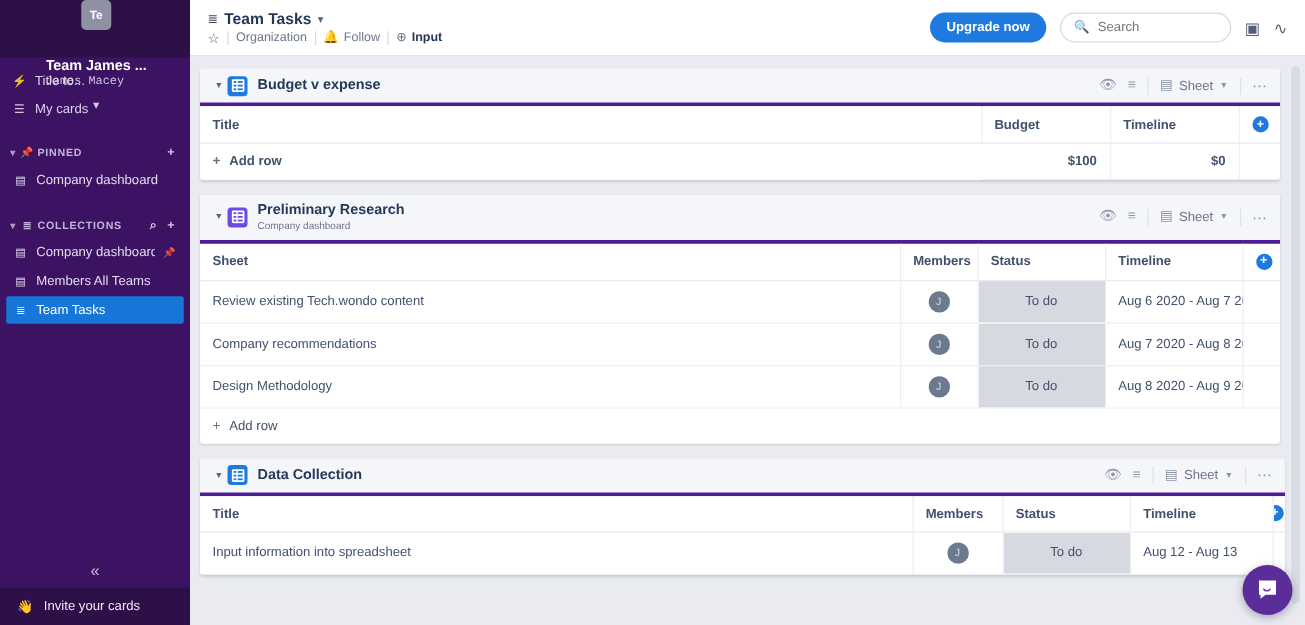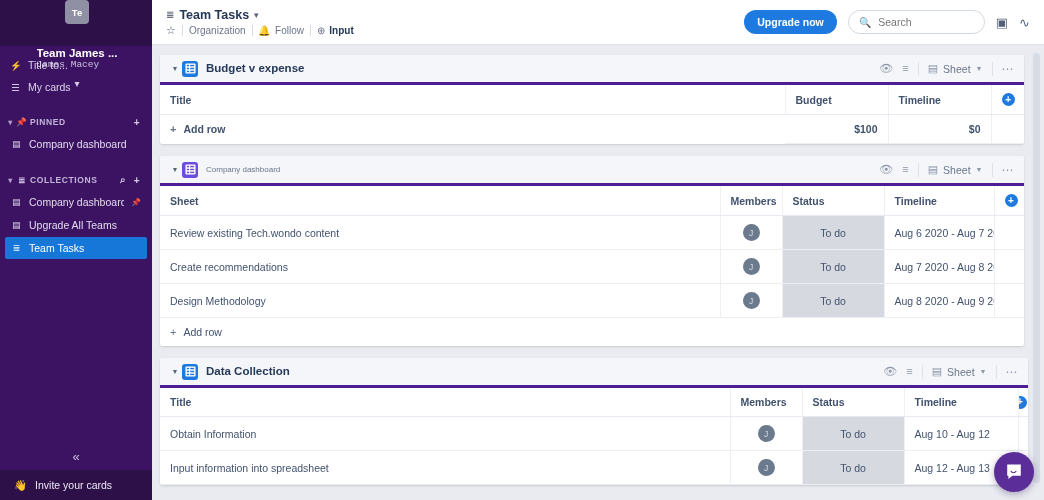--- a/index.html
+++ b/index.html
@@ -278,21 +278,21 @@
         <span class="act">+</span>
       </div>
 
       <div class="sb-item">
         <span class="gl">▤</span>
         <span class="nm">Company dashboard</span>
         <span class="pin">📌</span>
       </div>
       <div class="sb-item">
         <span class="gl">▤</span>
-        <span class="nm">Upgrade All Teams</span>
+        <span class="nm">Members All Teams</span>
       </div>
       <div class="sb-item active">
         <span class="gl">≣</span>
         <span class="nm">Team Tasks</span>
       </div>
 
     </div>
 
     <div class="sb-collapse">«</div>
 
@@ -415,20 +415,21 @@
                 <rect x="0.5" y="0.5" width="11" height="11" rx="1.2" fill="#fff"></rect>
                 <rect x="2" y="2" width="2.4" height="1.6" fill="#6c4ce0"></rect>
                 <rect x="5.6" y="2" width="4.4" height="1.6" fill="#6c4ce0"></rect>
                 <rect x="2" y="5.2" width="2.4" height="1.6" fill="#6c4ce0"></rect>
                 <rect x="5.6" y="5.2" width="4.4" height="1.6" fill="#6c4ce0"></rect>
                 <rect x="2" y="8.4" width="2.4" height="1.6" fill="#6c4ce0"></rect>
                 <rect x="5.6" y="8.4" width="4.4" height="1.6" fill="#6c4ce0"></rect>
               </svg>
           </span>
           <div class="ch-titles">
+            <div class="ch-title">Preliminary Research</div>
             <div class="ch-sub">Company dashboard</div>
           </div>
           <div class="ch-tools">
             <span class="t">👁</span>
             <span class="t">≡</span>
             <span class="ch-div"></span>
             <span class="ch-sheet">
               <span class="t">▤</span>
               <span class="lb">Sheet</span>
               <span class="cv">▼</span>
@@ -459,21 +460,21 @@
           </thead>
           <tbody>
             <tr>
               <td>Review existing Tech.wondo content</td>
               <td class="ctr"><span class="avatar-chip">J</span></td>
               <td class="status-cell">To do</td>
               <td class="date-red">Aug 6 2020 - Aug 7 202</td>
               <td class="last"></td>
             </tr>
             <tr>
-              <td>Create recommendations</td>
+              <td>Company recommendations</td>
               <td class="ctr"><span class="avatar-chip">J</span></td>
               <td class="status-cell">To do</td>
               <td class="date-red">Aug 7 2020 - Aug 8 202</td>
               <td class="last"></td>
             </tr>
             <tr>
               <td>Design Methodology</td>
               <td class="ctr"><span class="avatar-chip">J</span></td>
               <td class="status-cell">To do</td>
               <td class="date-red">Aug 8 2020 - Aug 9 202</td>
@@ -536,27 +537,20 @@
               <th>Members</th>
               <th>Status</th>
               <th>Timeline</th>
               <th class="last" style="padding:0">
                 <span class="plus-btn" style="margin-left:-5px">+</span>
               </th>
             </tr>
           </thead>
           <tbody>
             <tr>
-              <td>Obtain Information</td>
-              <td class="ctr"><span class="avatar-chip">J</span></td>
-              <td class="status-cell">To do</td>
-              <td class="date-plain">Aug 10 - Aug 12</td>
-              <td class="last"></td>
-            </tr>
-            <tr>
               <td>Input information into spreadsheet</td>
               <td class="ctr"><span class="avatar-chip">J</span></td>
               <td class="status-cell">To do</td>
               <td class="date-plain">Aug 12 - Aug 13</td>
               <td class="last"></td>
             </tr>
 
           </tbody>
         </table>
       </div>

